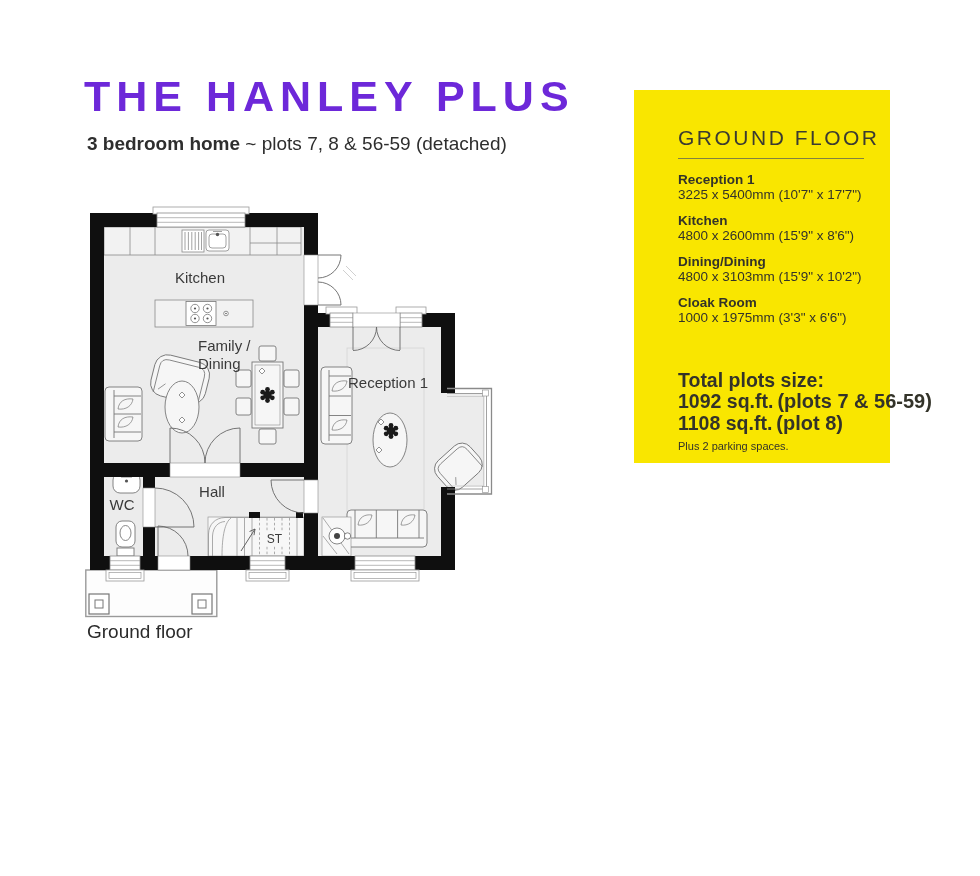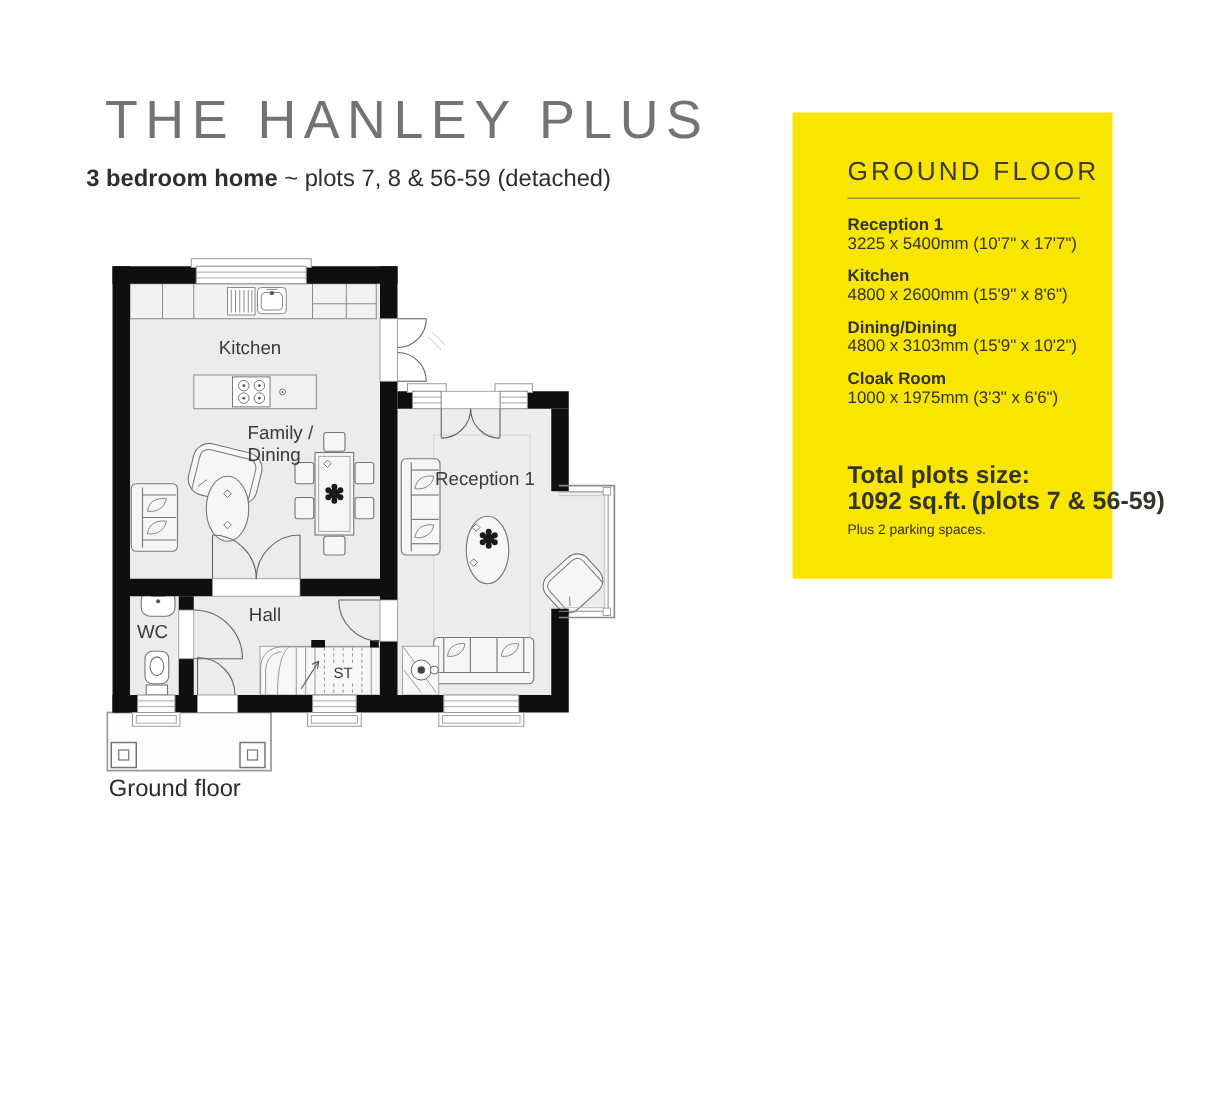--- a/index.html
+++ b/index.html
@@ -1,22 +1,22 @@
 <!DOCTYPE html>
 <html><head>
 <meta charset="utf-8">
 <style>
   html,body{margin:0;padding:0;background:#fff;}
   body{font-family:"Liberation Sans", sans-serif; color:#333;}
   .canvas{position:relative;width:980px;height:876px;background:#ffffff;overflow:hidden;}
 
   
-  .title{position:absolute;left:84px;top:72px;font-size:43px;font-weight:400;
-         letter-spacing:6px;color:#737373;white-space:nowrap;}
-  .subtitle{position:absolute;left:69px;top:133px;font-size:19px;color:#2e2e2e;}
+  .title{position:absolute;left:84px;top:72px;font-size:43px;font-weight:700;
+         letter-spacing:6px;color:#6d28d9;white-space:nowrap;}
+  .subtitle{position:absolute;left:87px;top:133px;font-size:19px;color:#2e2e2e;}
   .subtitle .b{font-weight:700;}
 
   
   .plan{position:absolute;left:85px;top:200px;width:425px;height:432px;}
   .plan svg{display:block;}
   .plan-caption{position:absolute;left:87px;top:621px;font-size:19px;color:#2b2b2b;}
 
   svg text{font-family:"Liberation Sans", sans-serif;fill:#3a3a3a;}
   .room-label{font-size:15px;}
   .st-label{font-size:12px;}
@@ -386,17 +386,18 @@
         <div class="room-dims">4800 x 3103mm (15'9" x 10'2")</div>
       </div>
       <div class="room">
         <div class="room-name">Cloak Room</div>
         <div class="room-dims">1000 x 1975mm (3'3" x 6'6")</div>
       </div>
     </div>
     <div class="total">
       <div class="total-label">Total plots size:</div>
       <div class="total-line"><span class="size">1092 sq.ft.</span><span class="note">(plots 7 &amp; 56-59)</span></div>
+      <div class="total-line"><span class="size">1108 sq.ft.</span><span class="note">(plot 8)</span></div>
       <div class="parking">Plus 2 parking spaces.</div>
     </div>
   </div>
 
 </div>
 
 </body></html>

